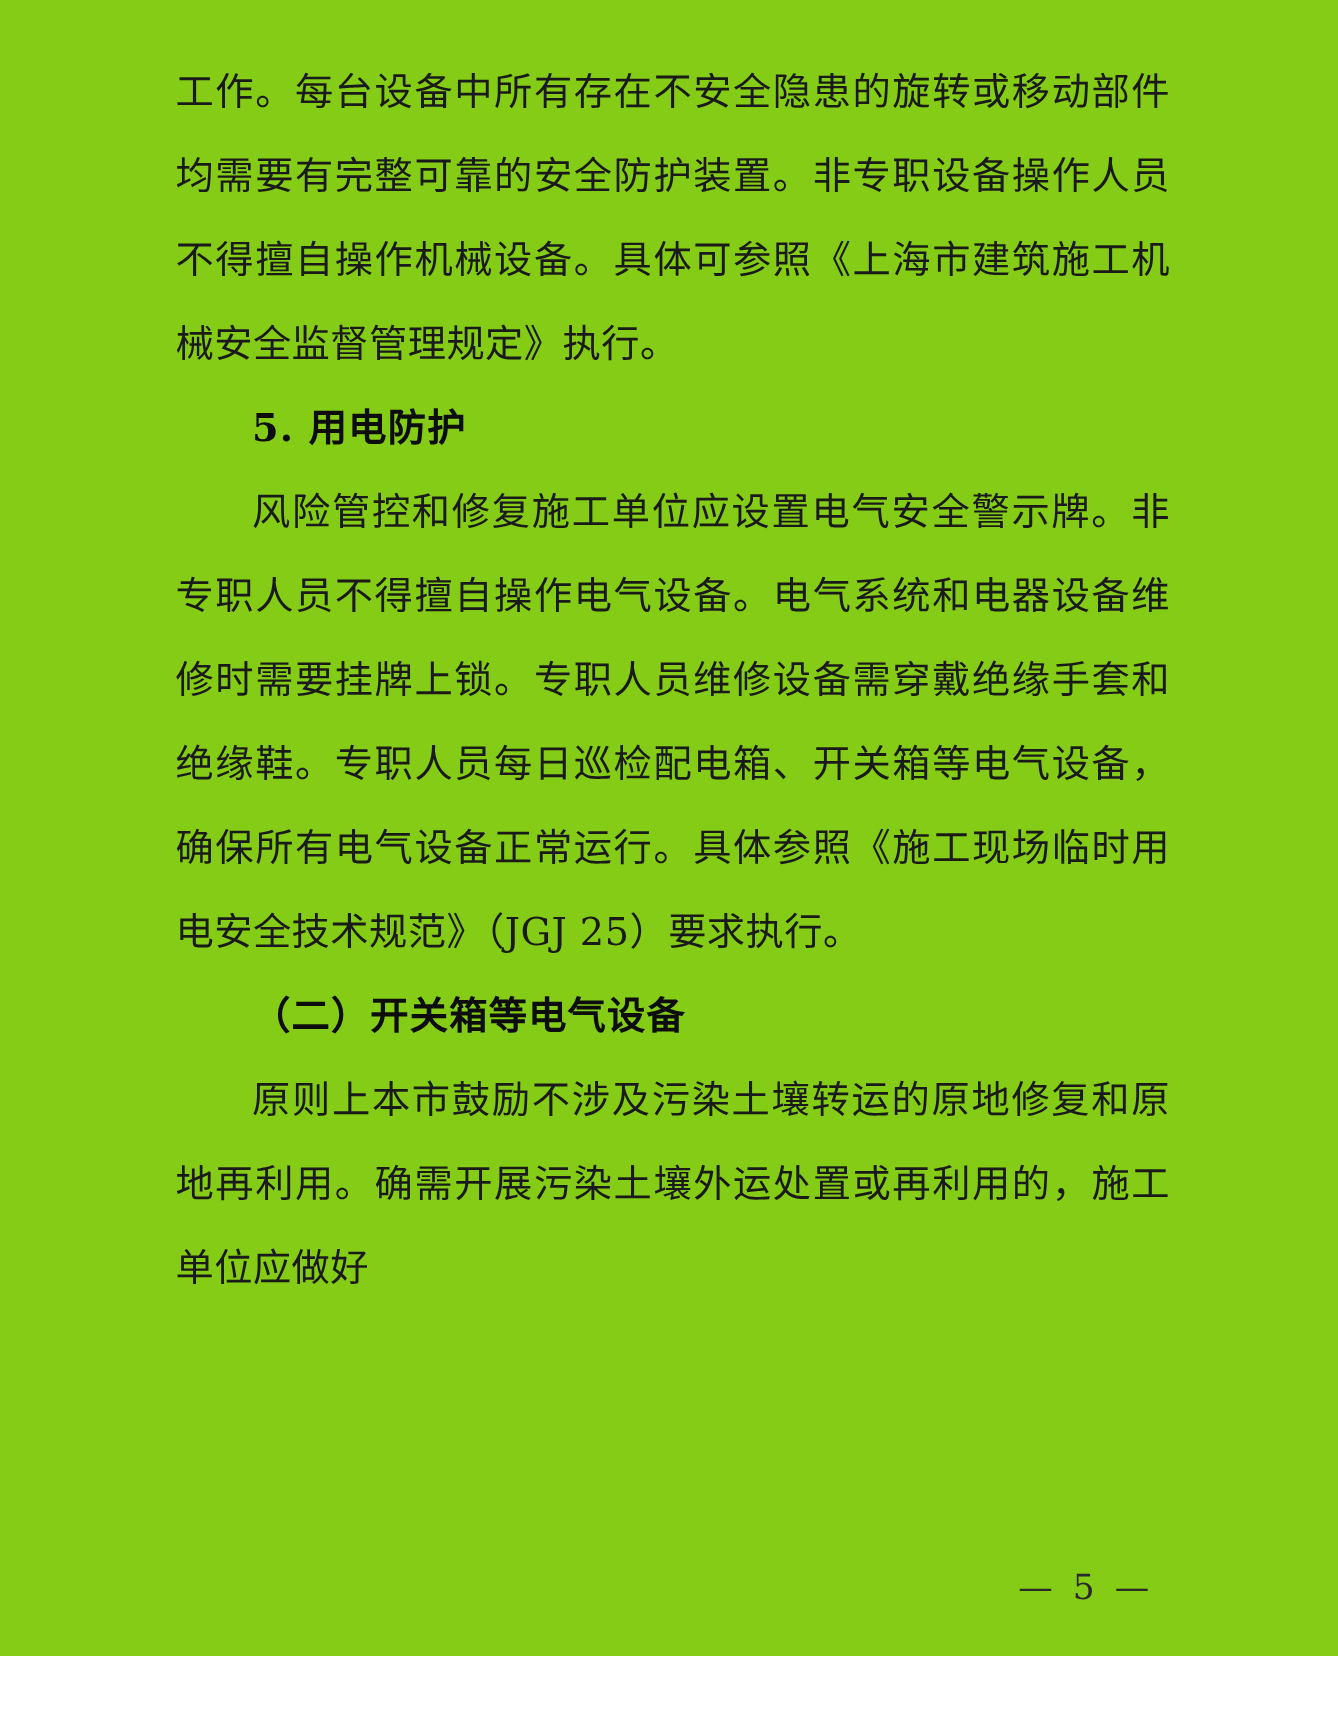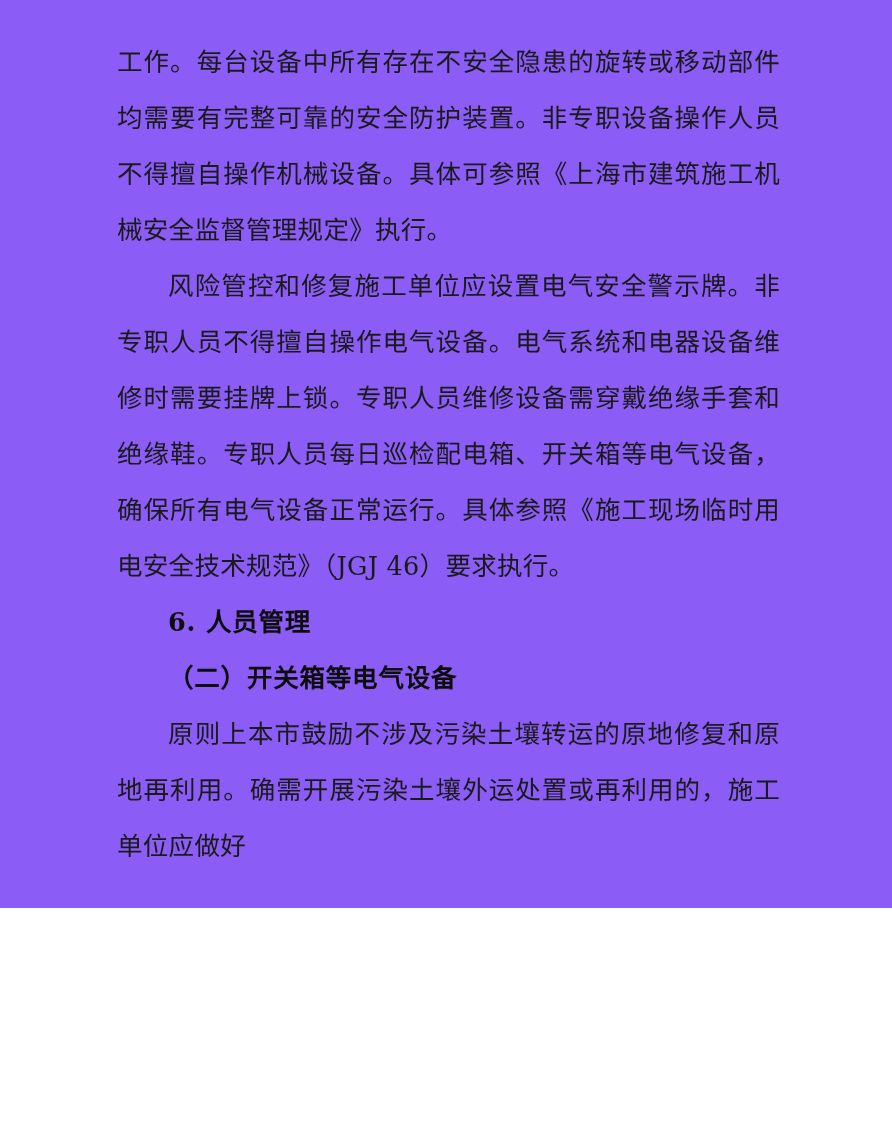--- a/index.html
+++ b/index.html
@@ -6,22 +6,22 @@
     margin: 0;
     padding: 0;
     background: #ffffff;
   }
   body {
     font-family: "DejaVu Serif", "Liberation Serif", serif;
   }
   .page {
     position: relative;
     width: 892px;
-    height: 908px;
-    background: #8b5cf6;
+    height: 1104px;
+    background: #84cc16;
     overflow: hidden;
     box-sizing: border-box;
   }
   .content {
     position: absolute;
     left: 117px;
     top: 34px;
     width: 663px;
   }
   .para {
@@ -69,24 +69,24 @@
 </style>
 </head>
 <body>
 
 <div class="page">
 
   <div class="content">
 
     <p class="para">工作。每台设备中所有存在不安全隐患的旋转或移动部件均需要有完整可靠的安全防护装置。非专职设备操作人员不得擅自操作机械设备。具体可参照《上海市建筑施工机械安全监督管理规定》执行。</p>
 
+    <h3 class="heading">5. 用电防护</h3>
 
-    <p class="para indent">风险管控和修复施工单位应设置电气安全警示牌。非专职人员不得擅自操作电气设备。电气系统和电器设备维修时需要挂牌上锁。专职人员维修设备需穿戴绝缘手套和绝缘鞋。专职人员每日巡检配电箱、开关箱等电气设备，确保所有电气设备正常运行。具体参照《施工现场临时用电安全技术规范》（JGJ 46）要求执行。</p>
+    <p class="para indent">风险管控和修复施工单位应设置电气安全警示牌。非专职人员不得擅自操作电气设备。电气系统和电器设备维修时需要挂牌上锁。专职人员维修设备需穿戴绝缘手套和绝缘鞋。专职人员每日巡检配电箱、开关箱等电气设备，确保所有电气设备正常运行。具体参照《施工现场临时用电安全技术规范》（JGJ 25）要求执行。</p>
 
-    <h3 class="heading">6. 人员管理</h3>
 
 
     <h3 class="heading">（二）开关箱等电气设备</h3>
 
     <p class="para indent">原则上本市鼓励不涉及污染土壤转运的原地修复和原地再利用。确需开展污染土壤外运处置或再利用的，施工单位应做好</p>
 
   </div>
 
   <div class="footer">
     <span class="footer-inner">— 5 —</span>

